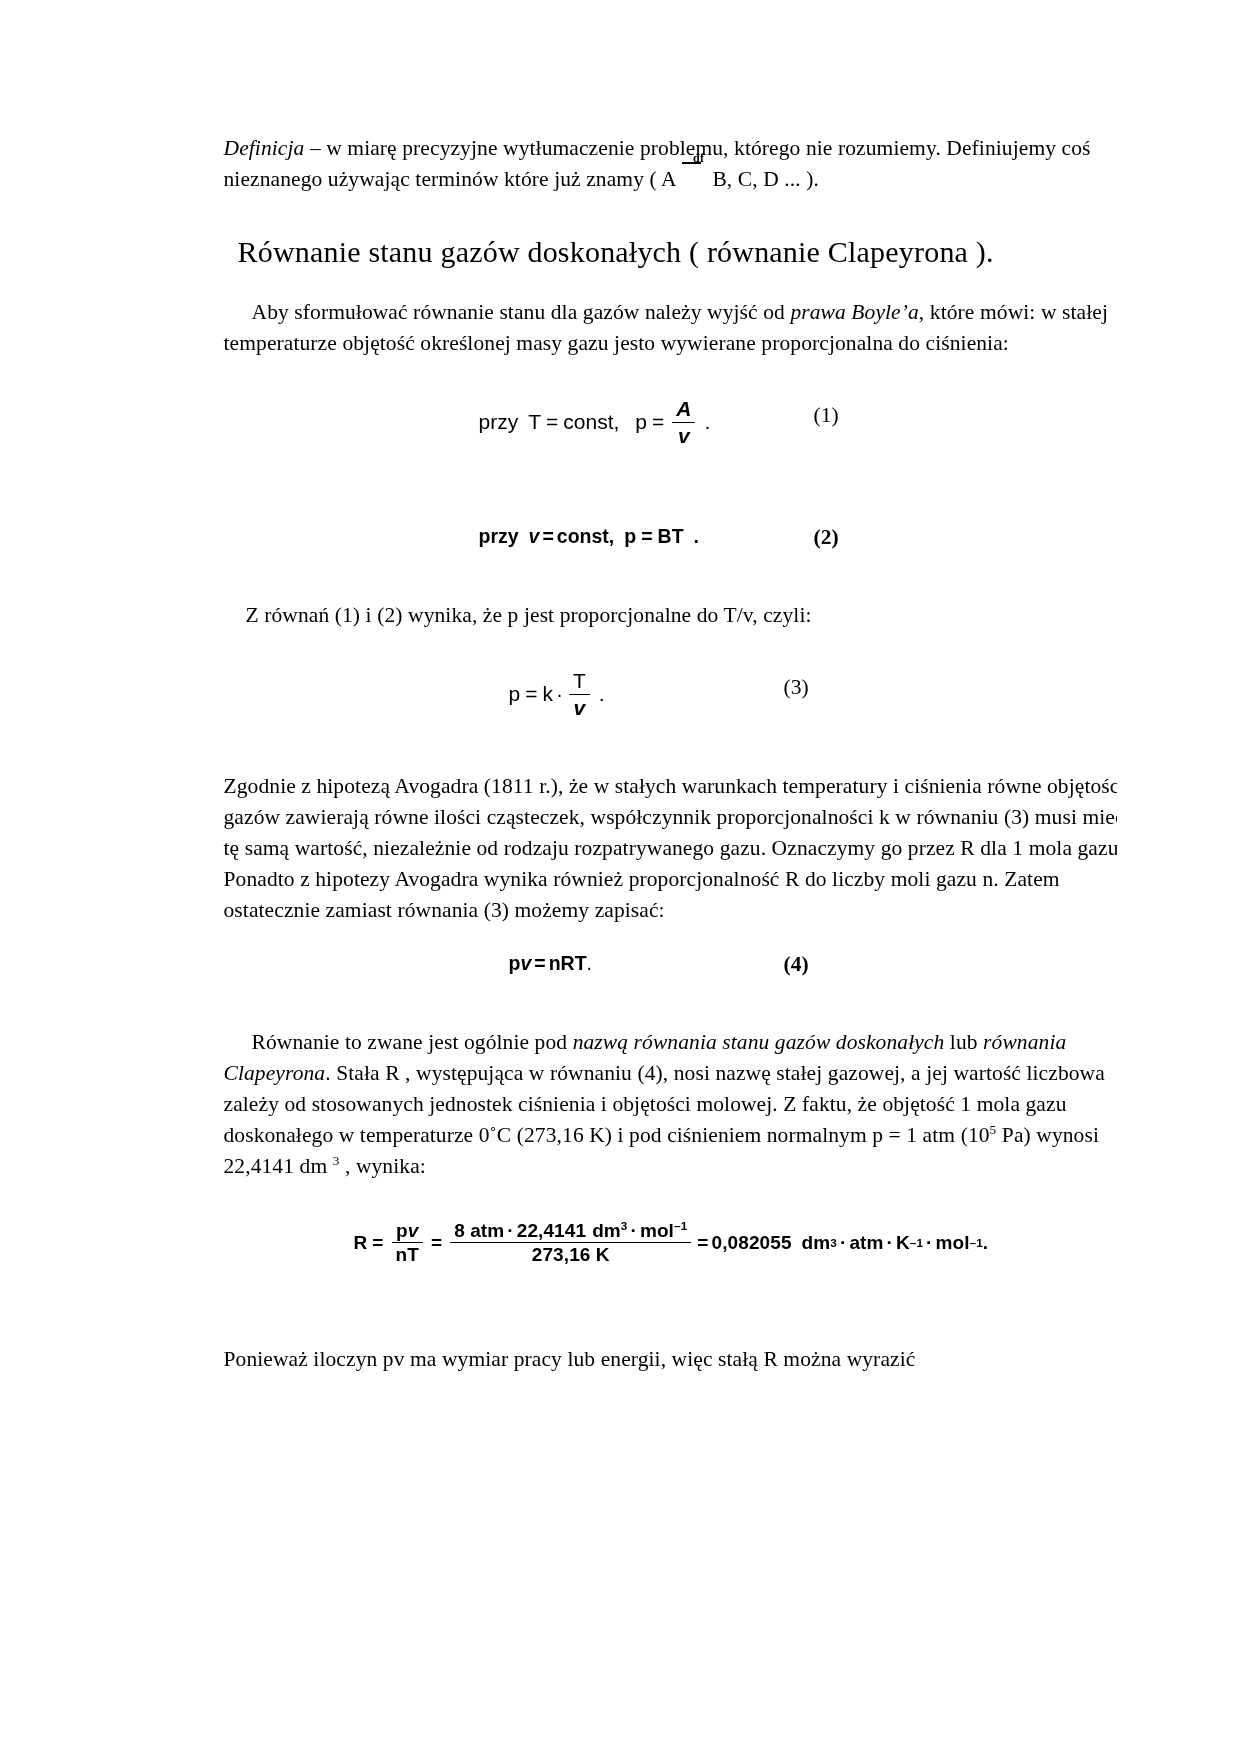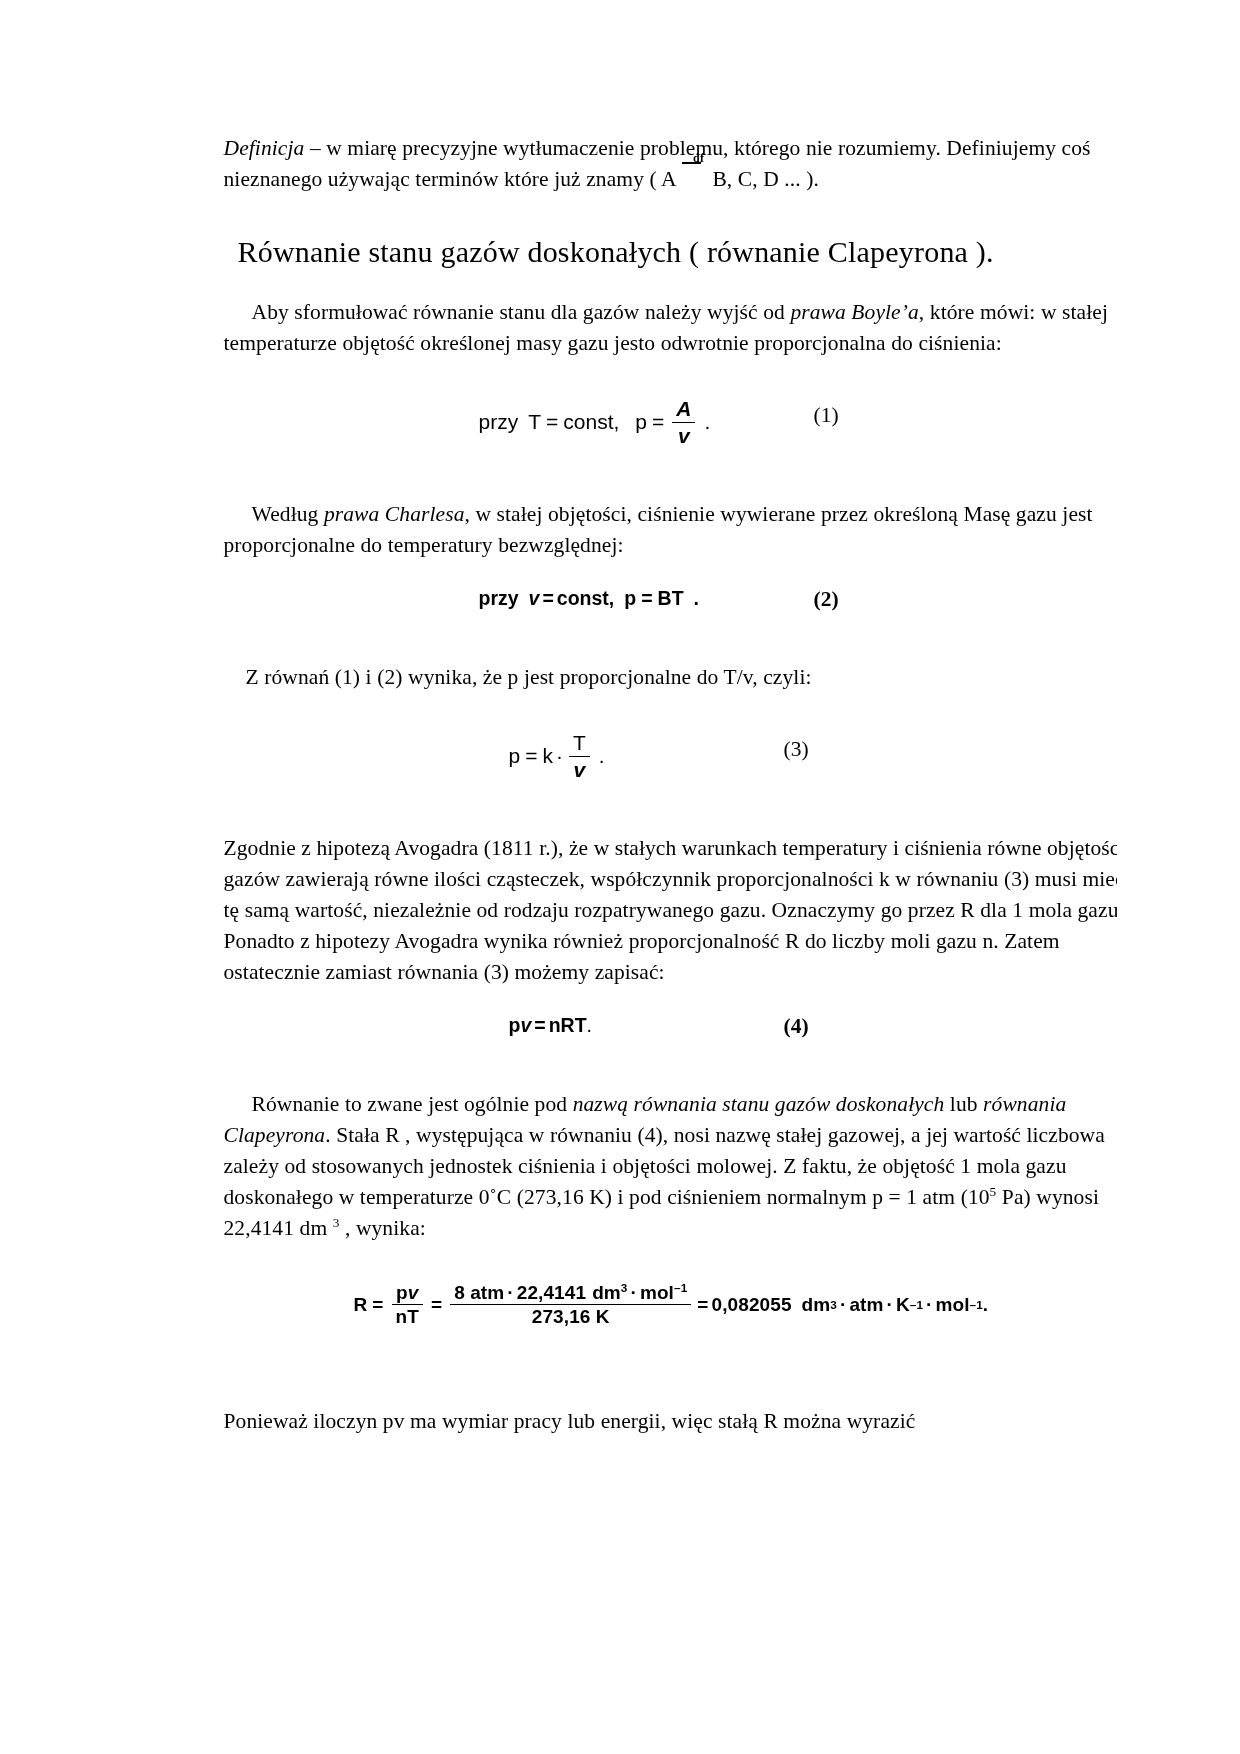--- a/index.html
+++ b/index.html
@@ -142,21 +142,21 @@
   <div class="content">
 
     <p class="para"><i class="ital">Definicja</i><span> – </span><span>w miarę precyzyjne wytłumaczenie problemu, którego nie rozumiemy. Definiujemy coś nieznanego używając terminów które już znamy ( A </span><span class="defeq"><span class="df">df</span><span class="eqbar"></span></span><span> B, C, D ... ).</span></p>
 
     <div class="spacer-lg"></div>
 
     <h1 class="doc-title">Równanie stanu gazów doskonałych ( równanie Clapeyrona ).</h1>
 
     <div class="spacer-md"></div>
 
-    <p class="para indent-first"><span>Aby sformułować równanie stanu dla gazów należy wyjść od </span><i class="ital">prawa Boyle’a</i><span>, które mówi: w stałej temperaturze objętość określonej masy gazu jesto odwrotnie proporcjonalna do ciśnienia:</span></p>
+    <p class="para indent-first"><span>Aby sformułować równanie stanu dla gazów należy wyjść od </span><i class="ital">prawa Boyle’a</i><span>, które mówi: w stałej temperaturze objętość określonej masy gazu jesto wywierane proporcjonalna do ciśnienia:</span></p>
 
     <div class="spacer-lg"></div>
 
     <div class="eqrow" style="padding-left:255px;">
       <span class="eqbody m">
         <span>przy</span>
           <span class="sp"></span>
         <span>T</span>
         <span class="op">=</span>
         <span>const,</span>
@@ -169,21 +169,20 @@
           <span class="den mi">v</span>
         </span>
         <span class="sp-sm"></span>
           <span>.</span>
       </span>
       <span class="eq-num" style="left:590px; top:6px;">(1)</span>
     </div>
 
     <div class="spacer-xl"></div>
 
-    <p class="para indent-first"><span>Według </span><i class="ital">prawa Charlesa</i><span>, w stałej objętości, ciśnienie wywierane przez określoną Masę gazu jest proporcjonalne do temperatury bezwzględnej:</span></p>
 
     <div class="spacer-md"></div>
 
     <div class="eqrow eq-small" style="padding-left:255px;">
       <span class="eqbody m">
         <span>przy</span>
           <span class="sp"></span>
         <span class="mi">v</span>
         <span class="op-tight">=</span>
         <span>const,</span>

